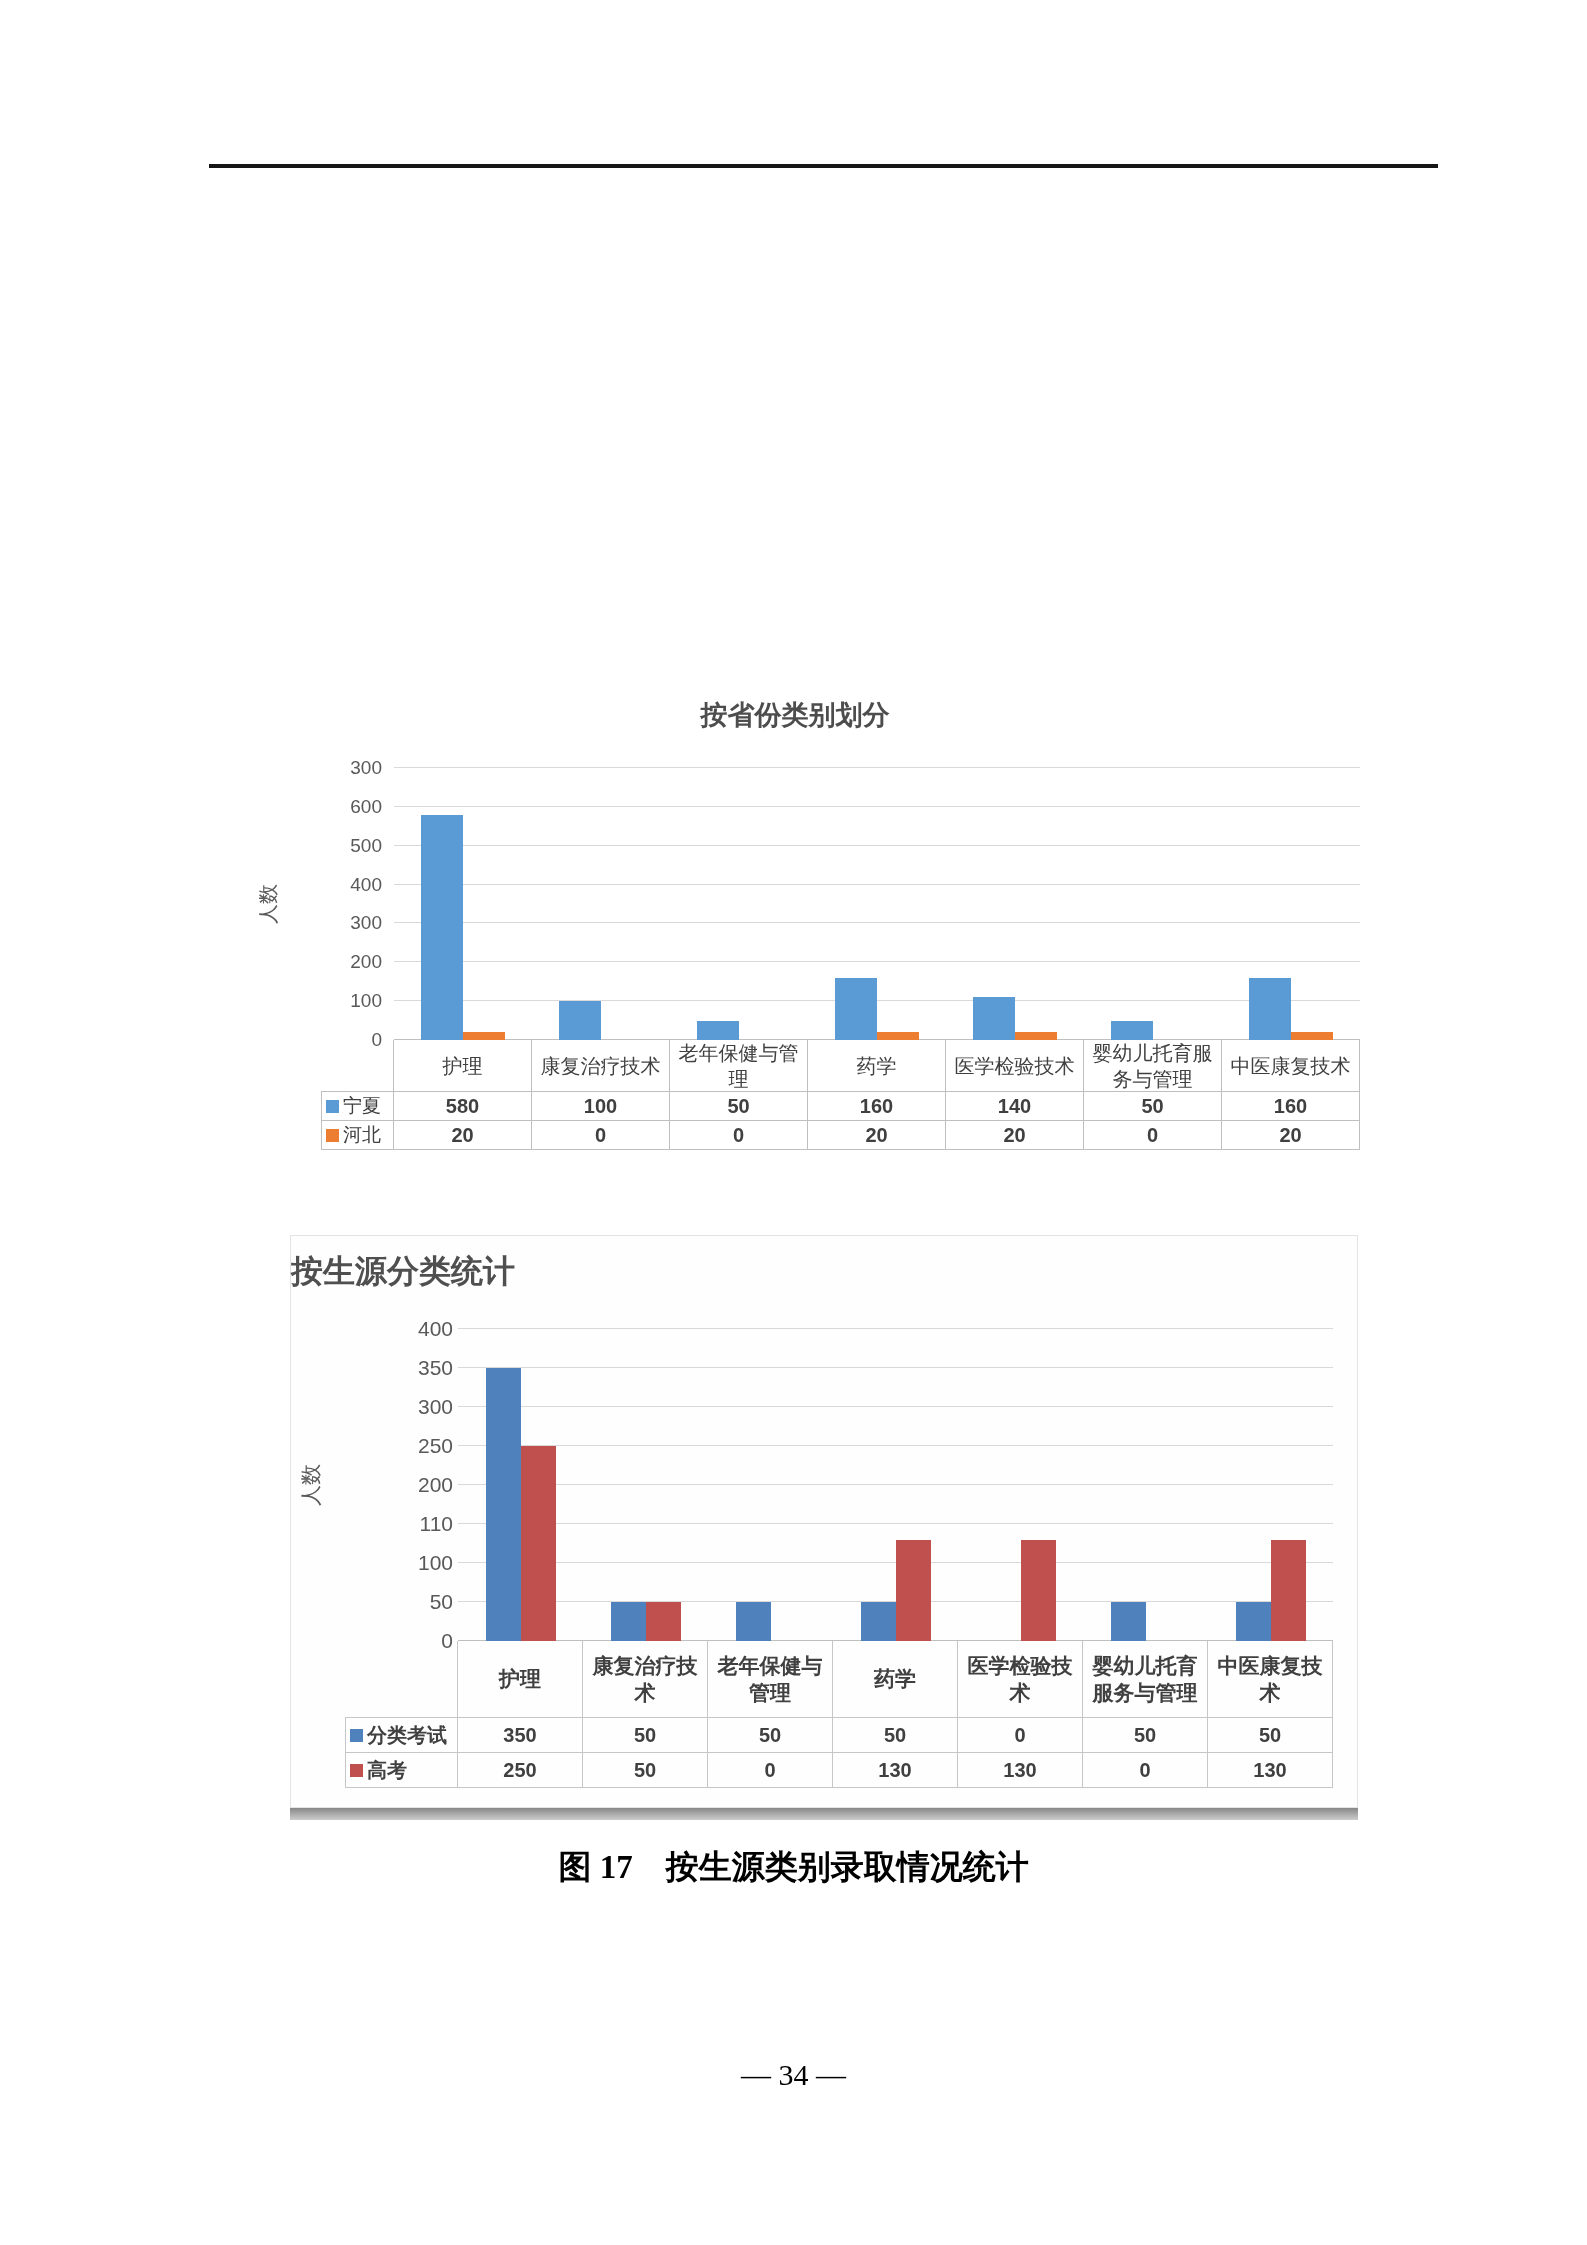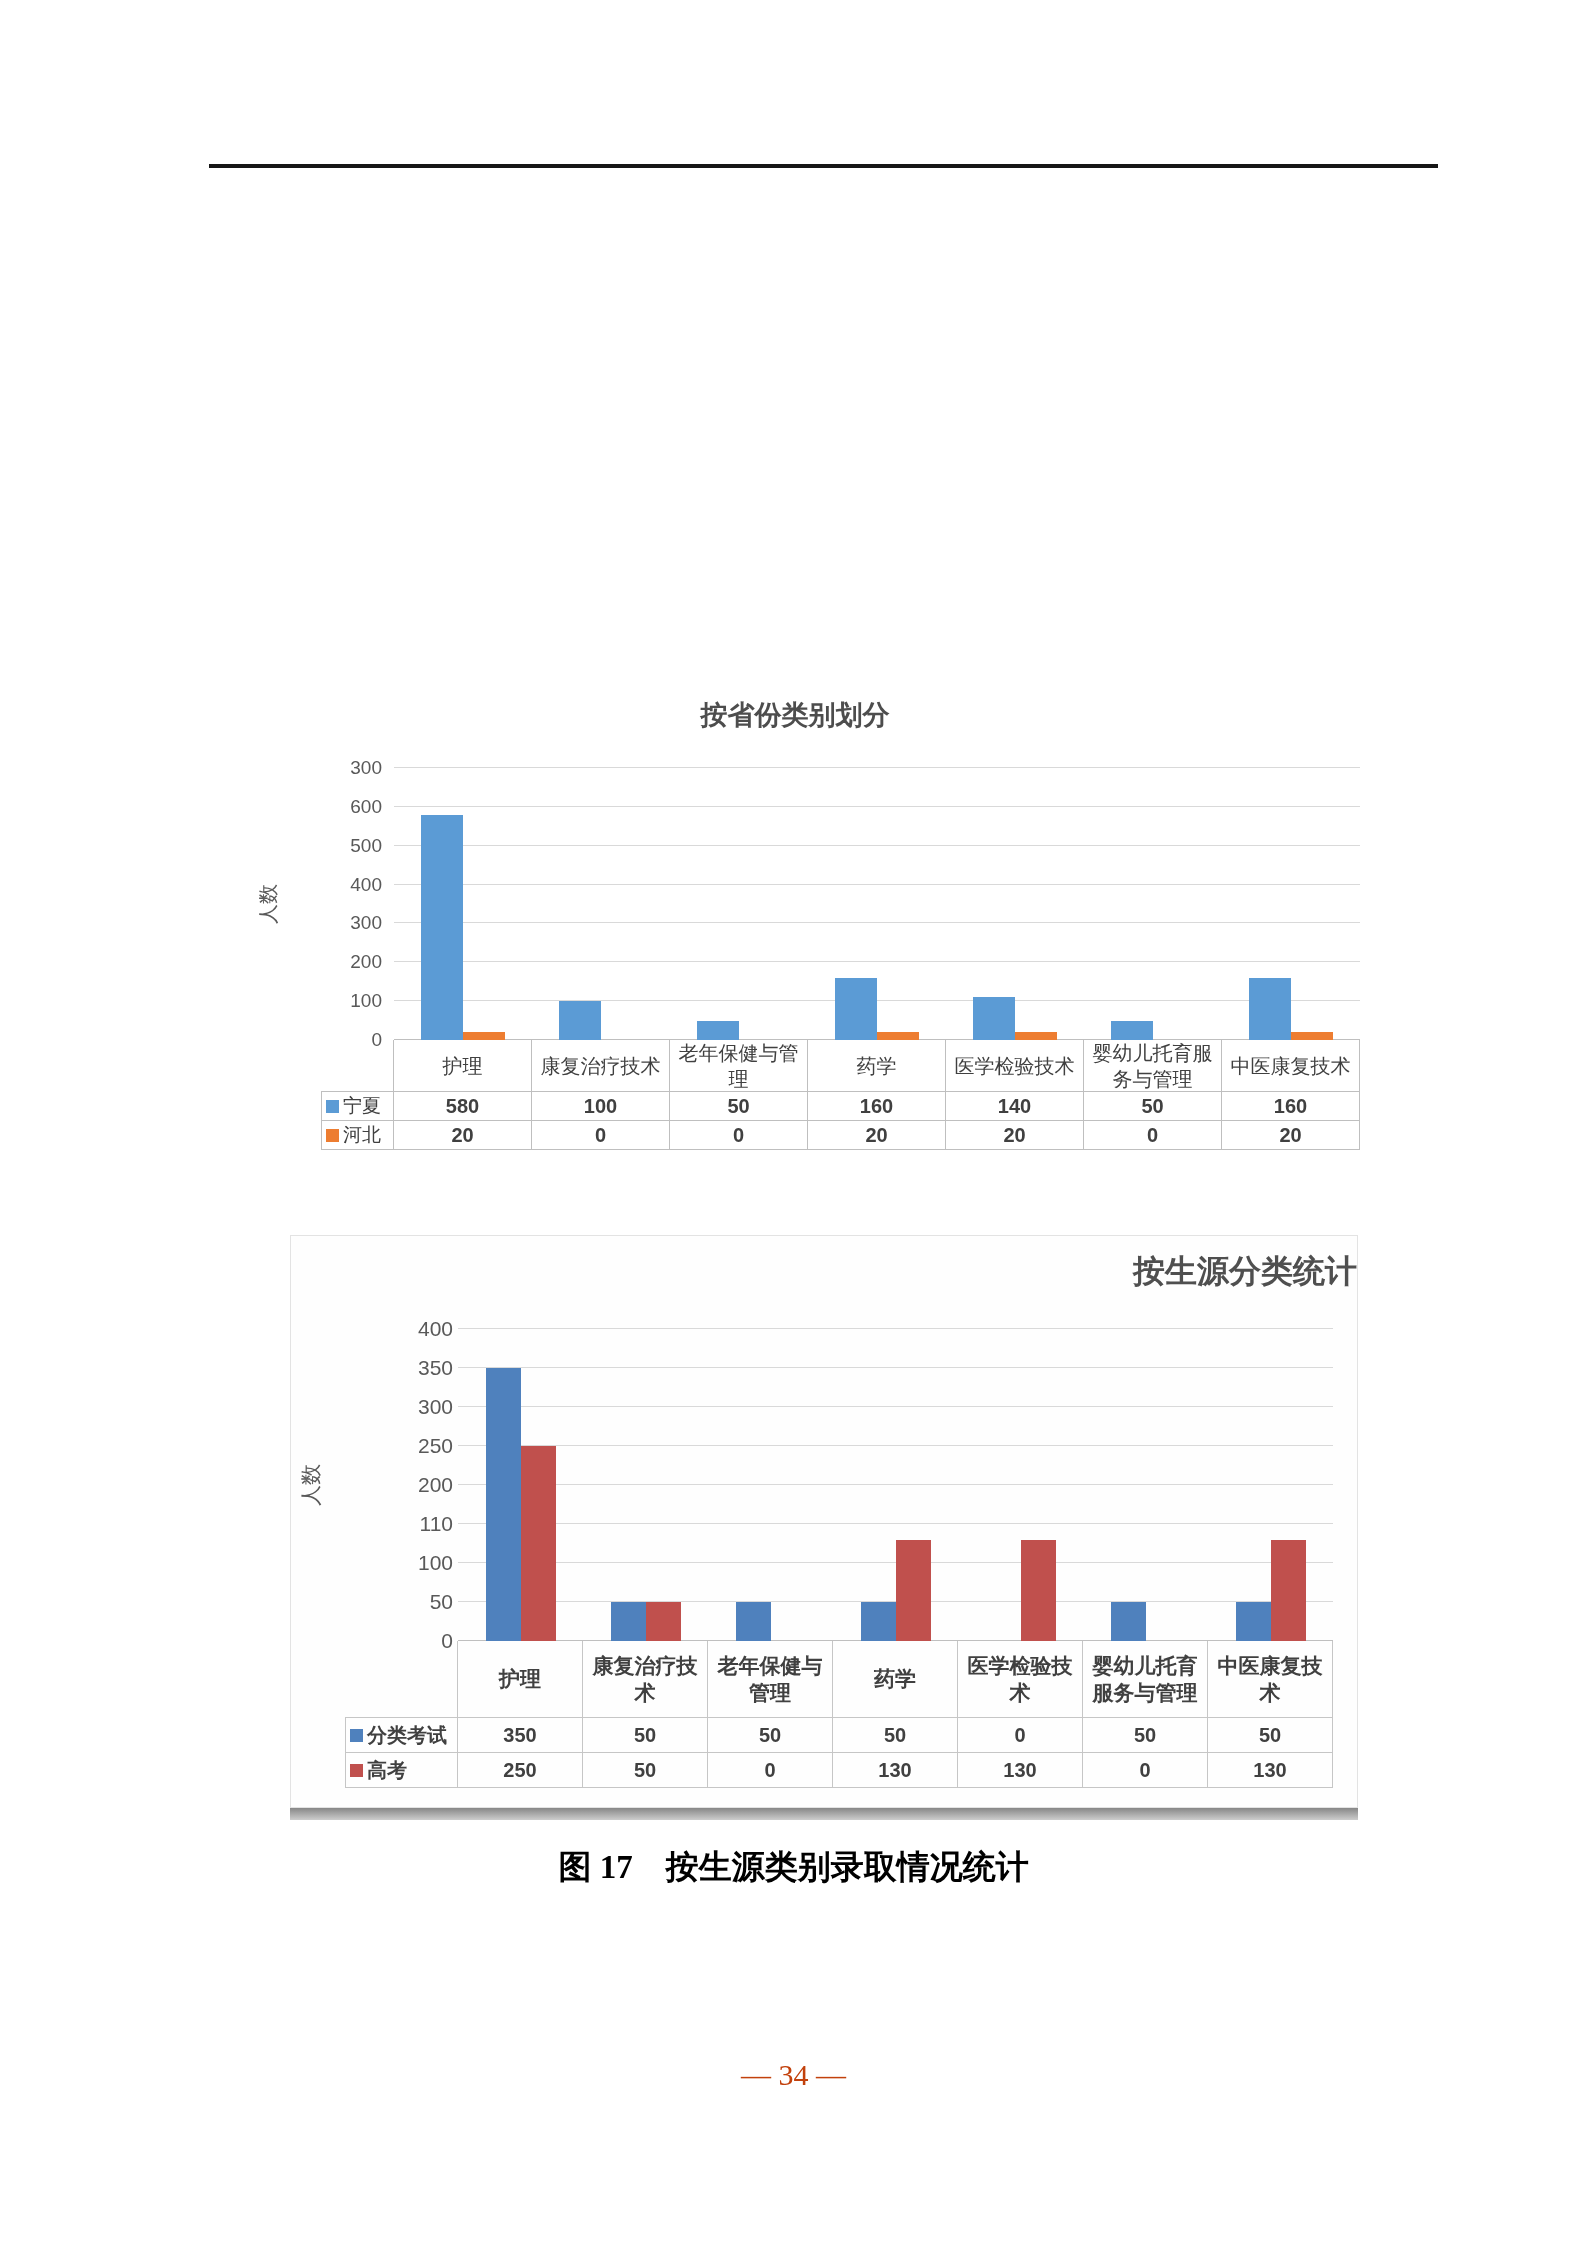--- a/index.html
+++ b/index.html
@@ -29,21 +29,21 @@
   }
   .caption{
     position:absolute;left:0;width:1587px;text-align:center;
     font-size:33px;font-weight:700;color:#000;
     font-family:"Liberation Serif","DejaVu Serif",serif;
   }
   #cap16{top:1176px;}
   #cap17{top:1845px;}
   #footer{
     position:absolute;left:0;top:2058px;width:1587px;text-align:center;
-    font-size:30px;color:#c2410c;
+    font-size:30px;color:#000000;
   }
 </style>
 </head>
 <body>
 
 <div id="page">
   <div id="hdr-rule"></div>
   <div id="chart1" class="chart">
       <div style="position: absolute; left: 0px; top: 9px; width: 100%; text-align: center; font-weight: 700; font-size: 27px; color: rgb(77, 77, 77);">按省份类别划分</div>
       <div style="position: absolute; left: 18px; top: 196px; width: 40px; height: 40px; display: flex; align-items: center; justify-content: center; transform: rotate(-90deg); font-size: 20px; color: rgb(89, 89, 89); white-space: nowrap;">人数</div>
@@ -119,21 +119,21 @@
         <div style="border-right: 1px solid rgb(191, 191, 191); border-bottom: 1px solid rgb(191, 191, 191); display: flex; align-items: center; justify-content: center; font-size: 20px; font-weight: 700; color: rgb(64, 64, 64); box-sizing: border-box;">0</div>
         <div style="border-right: 1px solid rgb(191, 191, 191); border-bottom: 1px solid rgb(191, 191, 191); display: flex; align-items: center; justify-content: center; font-size: 20px; font-weight: 700; color: rgb(64, 64, 64); box-sizing: border-box;">0</div>
         <div style="border-right: 1px solid rgb(191, 191, 191); border-bottom: 1px solid rgb(191, 191, 191); display: flex; align-items: center; justify-content: center; font-size: 20px; font-weight: 700; color: rgb(64, 64, 64); box-sizing: border-box;">20</div>
         <div style="border-right: 1px solid rgb(191, 191, 191); border-bottom: 1px solid rgb(191, 191, 191); display: flex; align-items: center; justify-content: center; font-size: 20px; font-weight: 700; color: rgb(64, 64, 64); box-sizing: border-box;">20</div>
         <div style="border-right: 1px solid rgb(191, 191, 191); border-bottom: 1px solid rgb(191, 191, 191); display: flex; align-items: center; justify-content: center; font-size: 20px; font-weight: 700; color: rgb(64, 64, 64); box-sizing: border-box;">0</div>
         <div style="border-right: 1px solid rgb(191, 191, 191); border-bottom: 1px solid rgb(191, 191, 191); display: flex; align-items: center; justify-content: center; font-size: 20px; font-weight: 700; color: rgb(64, 64, 64); box-sizing: border-box;">20</div>
       </div>
     </div>
   <div id="chart2wrap">
     <div id="chart2" class="chart">
-        <div style="position: absolute; left: 0px; top: 14px; width: 100%; text-align: right; font-weight: 700; font-size: 32px; color: rgb(79, 79, 79);">按生源分类统计</div>
+        <div style="position: absolute; left: 0px; top: 14px; width: 100%; text-align: left; font-weight: 700; font-size: 32px; color: rgb(79, 79, 79);">按生源分类统计</div>
         <div style="position: absolute; left: 0px; top: 229px; width: 40px; height: 40px; display: flex; align-items: center; justify-content: center; transform: rotate(-90deg); font-size: 21px; color: rgb(89, 89, 89); white-space: nowrap;">人数</div>
         <div style="position: absolute; left: 167px; top: 404px; width: 875px; height: 1px; background: rgb(191, 191, 191);"></div>
         <div style="position: absolute; left: 72px; top: 393px; width: 90px; height: 24px; line-height: 24px; text-align: right; font-size: 21px; color: rgb(89, 89, 89);">0</div>
         <div style="position: absolute; left: 167px; top: 365px; width: 875px; height: 1px; background: rgb(217, 217, 217);"></div>
         <div style="position: absolute; left: 72px; top: 354px; width: 90px; height: 24px; line-height: 24px; text-align: right; font-size: 21px; color: rgb(89, 89, 89);">50</div>
         <div style="position: absolute; left: 167px; top: 326px; width: 875px; height: 1px; background: rgb(217, 217, 217);"></div>
         <div style="position: absolute; left: 72px; top: 315px; width: 90px; height: 24px; line-height: 24px; text-align: right; font-size: 21px; color: rgb(89, 89, 89);">100</div>
         <div style="position: absolute; left: 167px; top: 287px; width: 875px; height: 1px; background: rgb(217, 217, 217);"></div>
         <div style="position: absolute; left: 72px; top: 276px; width: 90px; height: 24px; line-height: 24px; text-align: right; font-size: 21px; color: rgb(89, 89, 89);">110</div>
         <div style="position: absolute; left: 167px; top: 248px; width: 875px; height: 1px; background: rgb(217, 217, 217);"></div>

